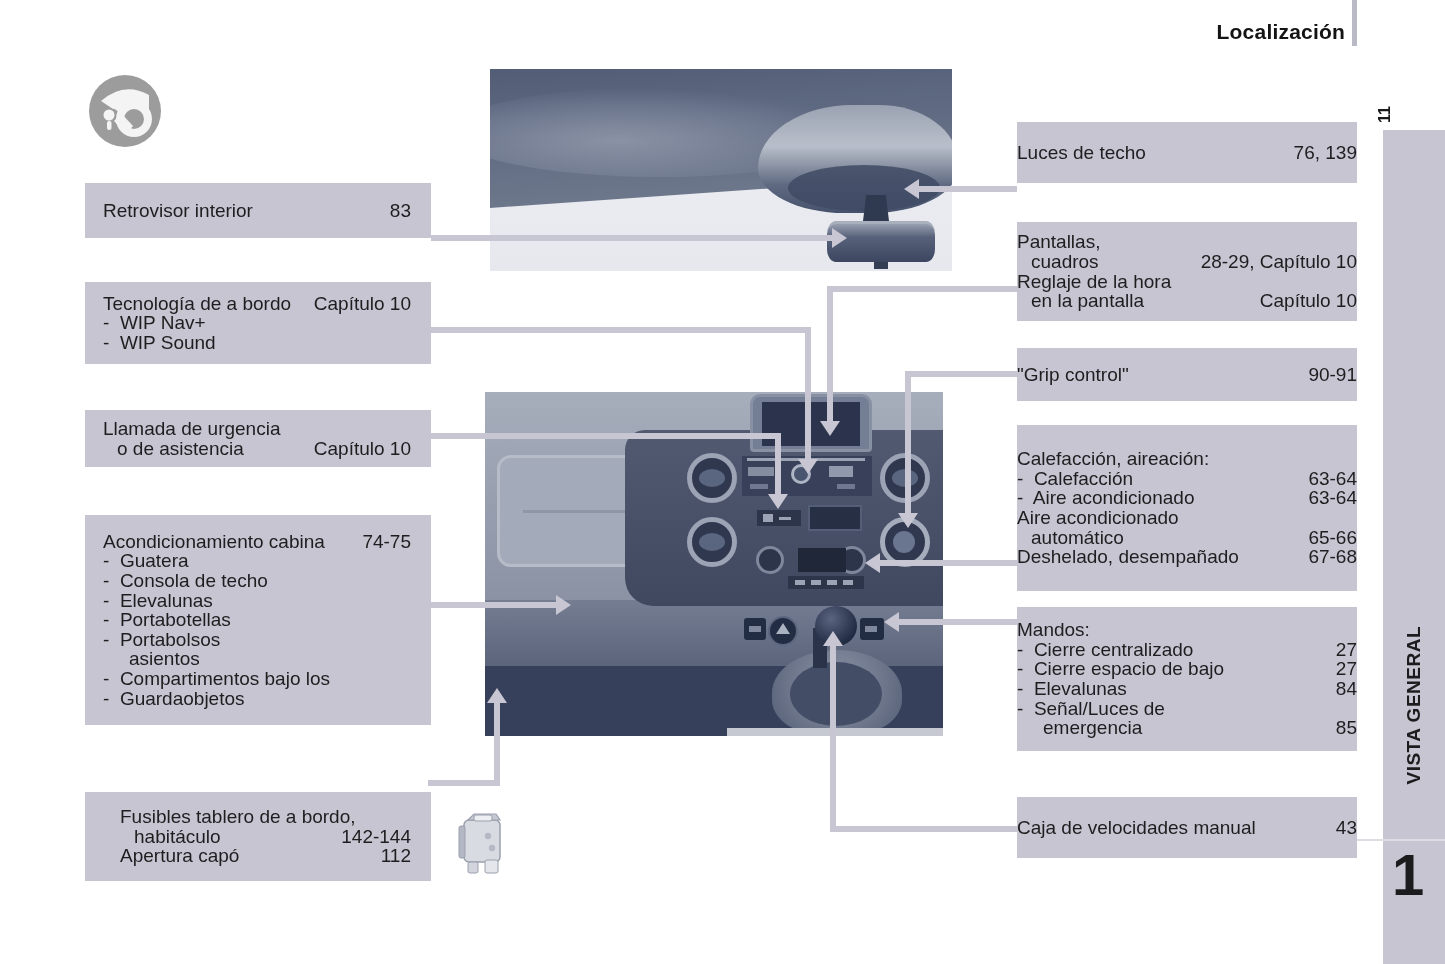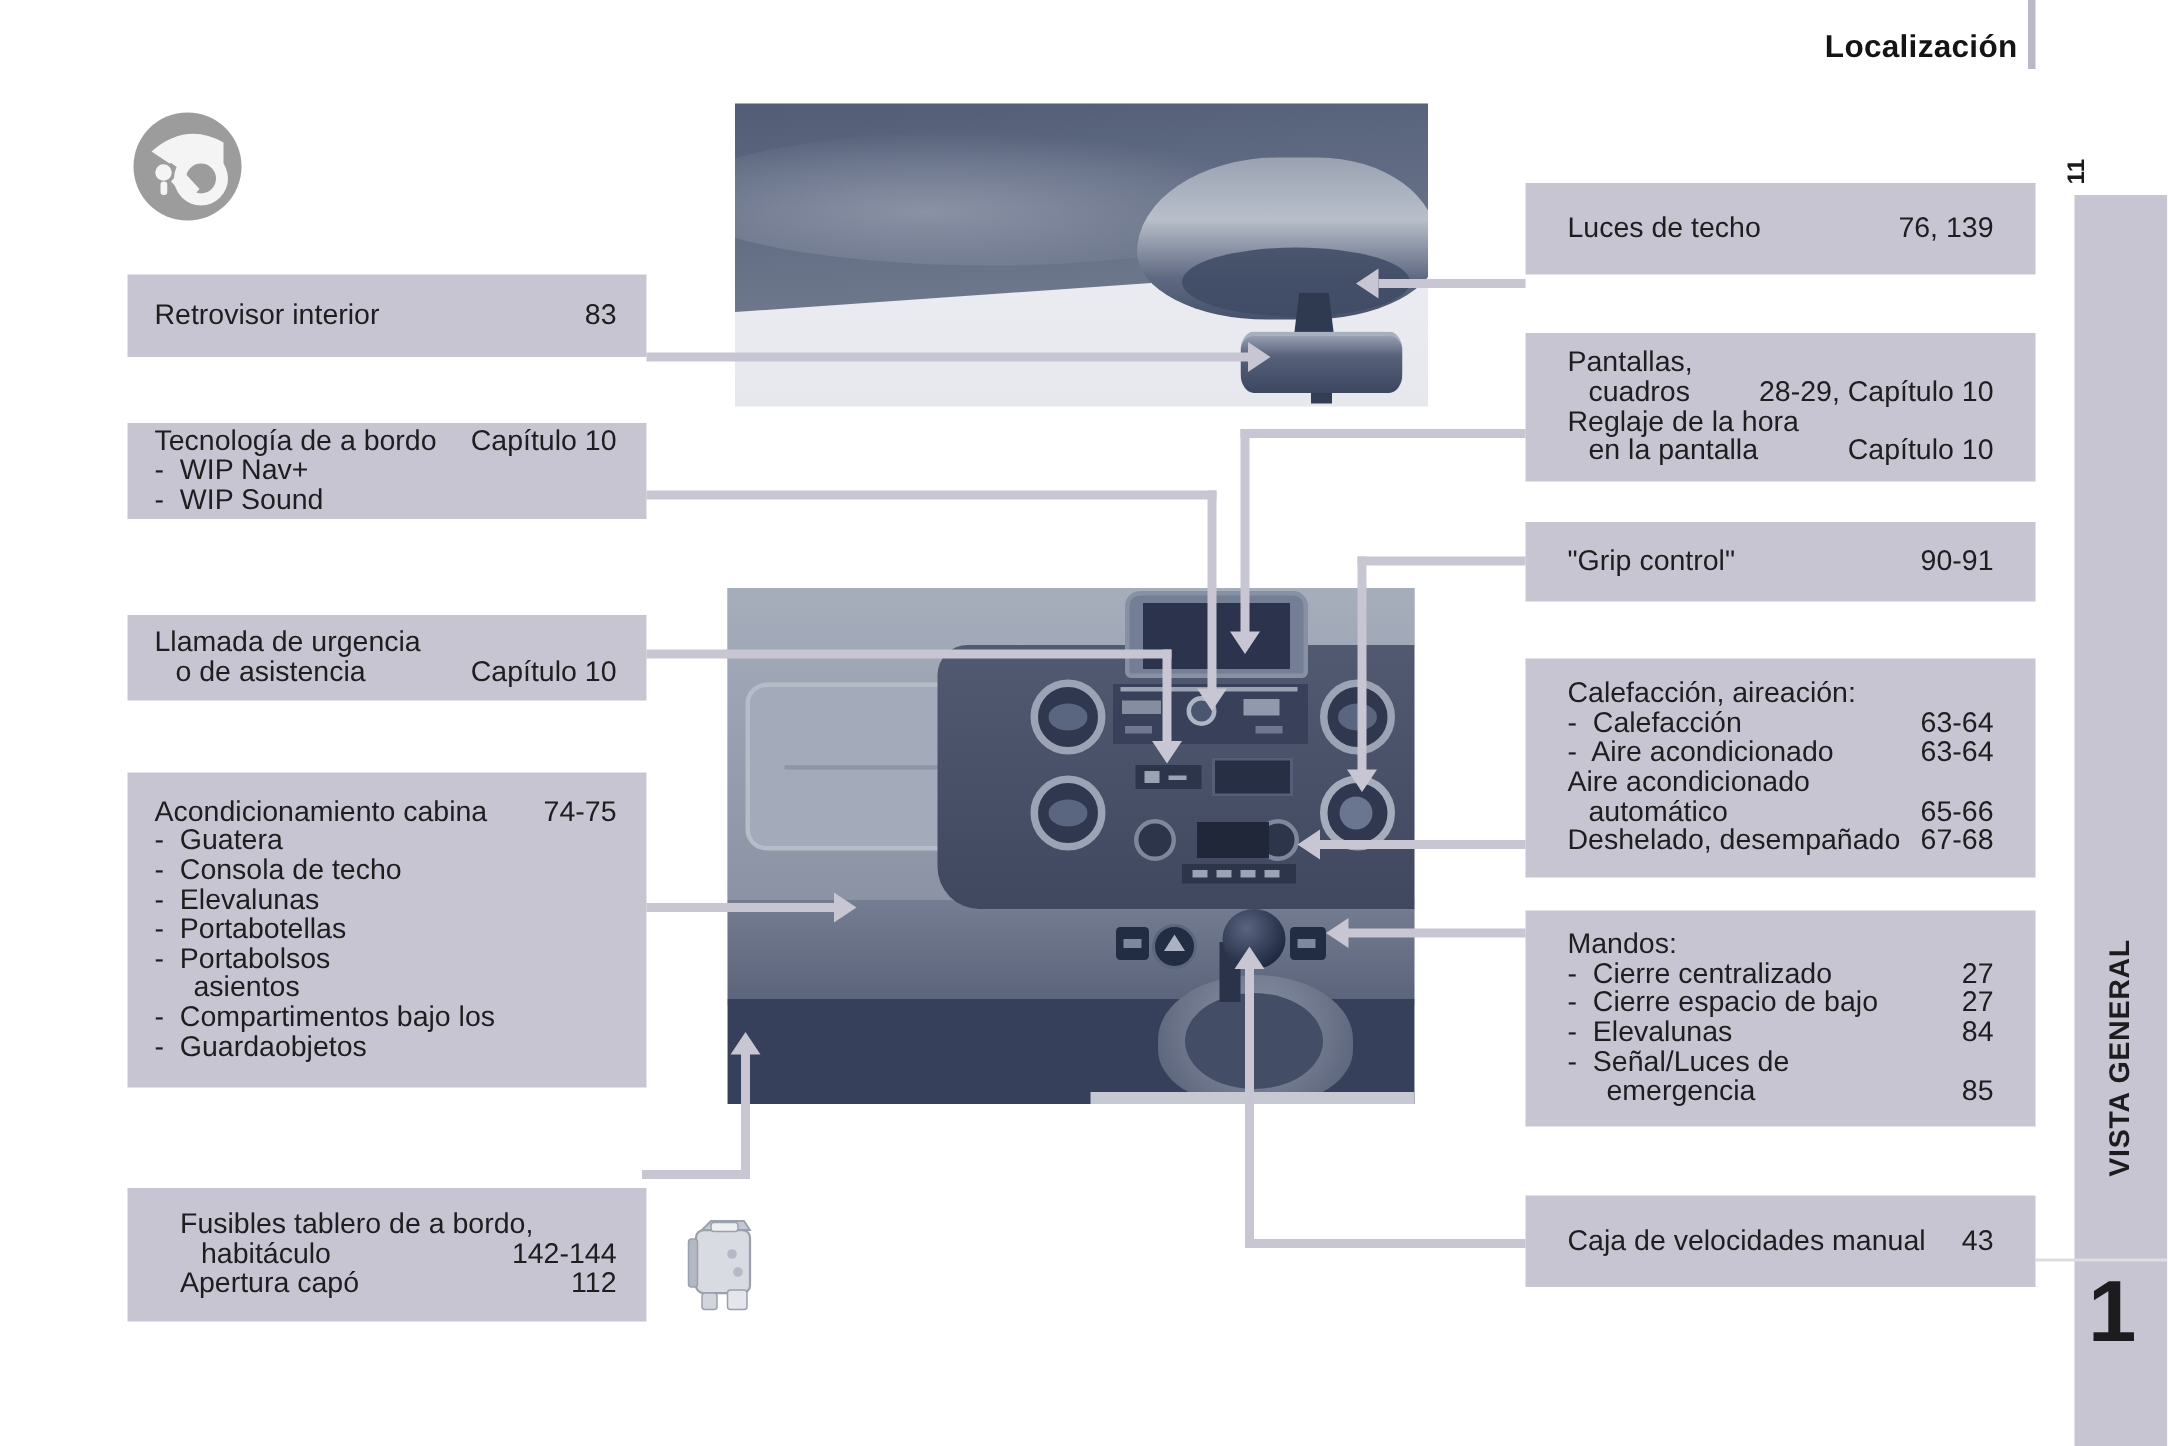--- a/index.html
+++ b/index.html
@@ -15,21 +15,21 @@
   
   .side{position:absolute;left:1383px;top:130px;width:62px;height:834px;background:#c6c5d1;}
   .side-label{position:absolute;left:1383px;top:580px;width:62px;height:250px;display:flex;
               align-items:center;justify-content:center;}
   .side-label span{writing-mode:vertical-rl;transform:rotate(180deg);font-size:19px;font-weight:bold;
                    color:#1c1c1e;letter-spacing:.5px;white-space:pre;}
   .side-sep{position:absolute;left:1357px;top:839px;width:88px;height:2px;background:#dddde3;}
   .chapnum{position:absolute;left:1392px;top:846px;width:40px;font-size:58px;font-weight:bold;color:#1c1c1e;line-height:1;}
   
   .box{position:absolute;background:#c6c5d1;box-sizing:border-box;display:flex;flex-direction:column;
-       justify-content:center;font-size:19px;color:#1e1e20;padding:0 28px;}
+       justify-content:center;font-size:19px;color:#1e1e20;padding:0 0;}
   .lbox{padding:0 20px 0 18px;}
   .row{display:flex;justify-content:space-between;align-items:baseline;line-height:19.6px;}
   .t{white-space:pre;}
   .r{white-space:pre;margin-left:8px;text-align:center;}
   .i1 .t{padding-left:14px;}
   .i2 .t{padding-left:26px;}
   
   .cl{position:absolute;background:#c7c6d2;}
   .ar{position:absolute;width:0;height:0;}
   .ar-r{border-top:10px solid transparent;border-bottom:10px solid transparent;border-left:15px solid #c7c6d2;}
@@ -232,21 +232,21 @@
   <div class="cl" style="left:494px;top:702px;width:6px;height:84px;"></div>
   <div class="ar ar-u" style="left:487px;top:688px;"></div>
 
   <div class="box lbox" style="left:85px;top:183px;width:346px;height:55px;">
     <div class="row">
         <span class="t">Retrovisor interior</span>
         <span class="r">83</span>
       </div>
   </div>
 
-  <div class="box lbox" style="left:85px;top:282px;width:346px;height:64px;">
+  <div class="box lbox" style="left:85px;top:282px;width:346px;height:82px;">
     <div class="row">
         <span class="t">Tecnología de a bordo</span>
         <span class="r">Capítulo 10</span>
       </div>
     <div class="row">
         <span class="t">-  WIP Nav+</span>
       </div>
     <div class="row">
         <span class="t">-  WIP Sound</span>
       </div>
@@ -344,21 +344,21 @@
       </div>
   </div>
 
   <div class="box" style="left:1017px;top:348px;width:340px;height:53px;">
     <div class="row">
         <span class="t">"Grip control"</span>
         <span class="r">90-91</span>
       </div>
   </div>
 
-  <div class="box" style="left:1017px;top:439px;width:340px;height:146px;">
+  <div class="box" style="left:1017px;top:425px;width:340px;height:166px;">
     <div class="row">
         <span class="t">Calefacción, aireación:</span>
       </div>
     <div class="row">
         <span class="t">-  Calefacción</span>
         <span class="r">63-64</span>
       </div>
     <div class="row">
         <span class="t">-  Aire acondicionado</span>
         <span class="r">63-64</span>

